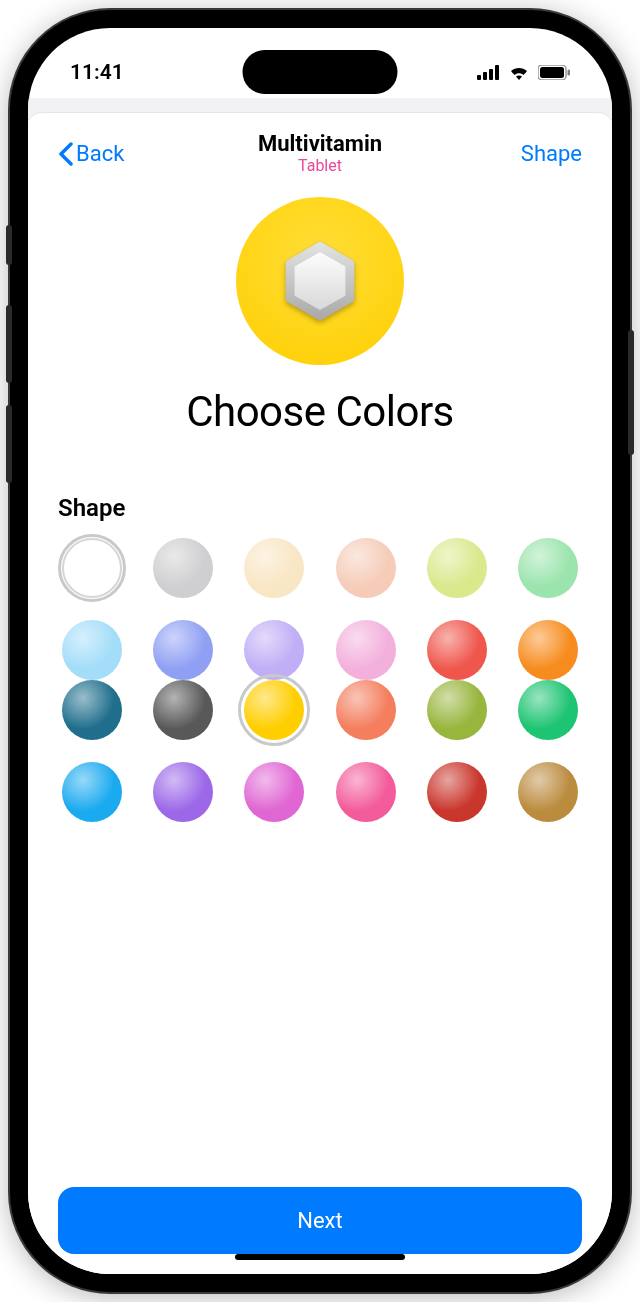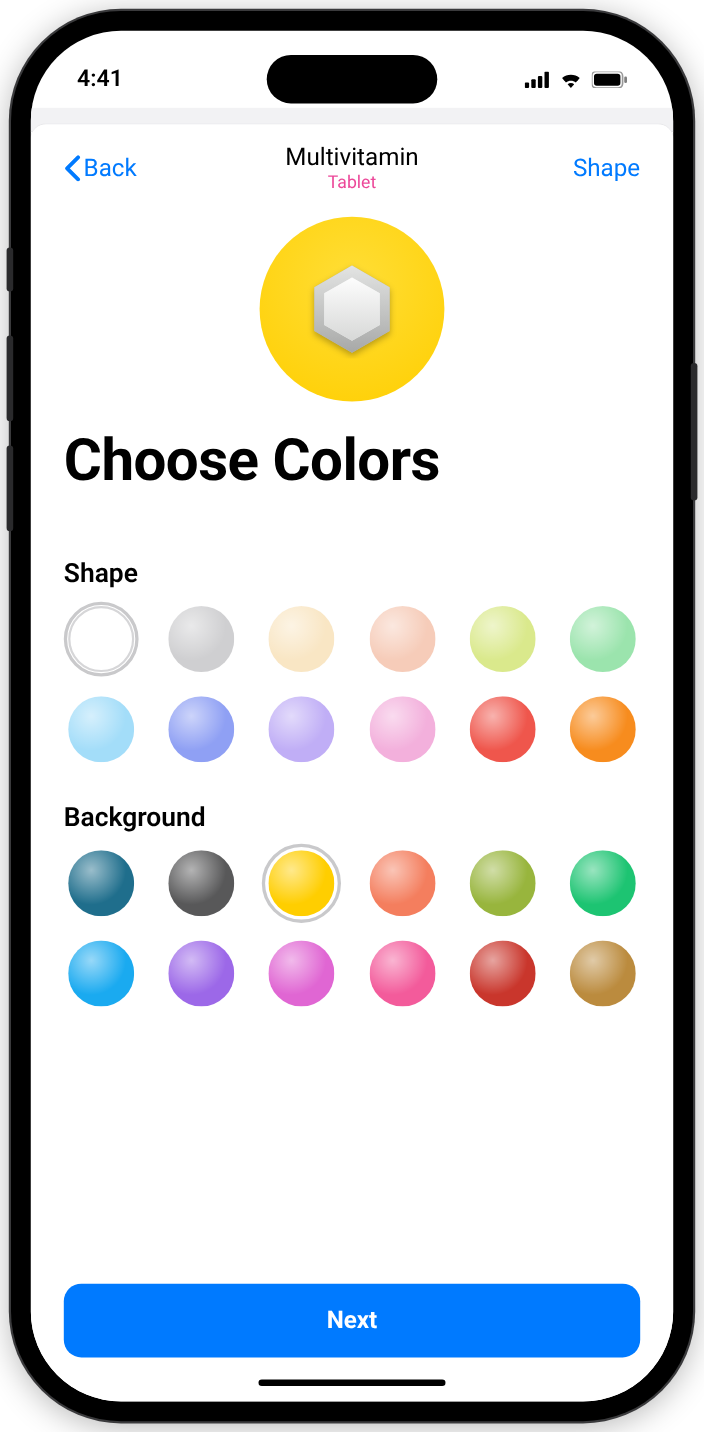--- a/index.html
+++ b/index.html
@@ -92,32 +92,32 @@
     }
     .nav-bar {
       display: flex;
       justify-content: space-between;
       align-items: center;
       padding: 18px 0 10px;
       min-height: 60px;
     }
     .nav-back {
       display: flex;
-      align-items: flex-start;
+      align-items: flex-end;
       color: #007aff;
       font-size: 22px;
       gap: 2px;
       min-width: 100px;
     }
     .nav-title {
       text-align: center;
       flex: 1;
     }
     .nav-title-main {
-      font-weight: 400;
+      font-weight: 700;
       font-size: 22px;
     }
     .nav-title-sub {
       font-size: 16px;
       color: #ec4899;
     }
     .nav-cancel {
       color: #007aff;
       font-size: 22px;
       text-align: right;
@@ -137,23 +137,23 @@
       justify-content: center;
     }
     .hexagon {
       width: 90px;
       height: 90px;
     }
     .hex-shape {
       filter: drop-shadow(0 3px 3px rgba(0,0,0,0.28));
     }
     .page-title {
-      text-align: left;
-      font-size: 53px;
-      font-weight: 700;
+      text-align: center;
+      font-size: 42px;
+      font-weight: 400;
       margin-top: 22px;
       letter-spacing: -0.5px;
     }
     .section-label {
       font-size: 24px;
       font-weight: 600;
       margin-top: 58px;
       margin-bottom: 16px;
     }
     .section-label.bg {
@@ -185,24 +185,23 @@
     }
     .swatch.selected.white-swatch {
       border: 2px solid #d0d0d2;
     }
     .spacer { flex: 1; }
     .next-btn {
       background: #007aff;
       color: #fff;
       text-align: center;
       font-size: 22px;
-      font-weight: 700;
+      font-weight: 400;
       padding: 21px;
       border-radius: 16px;
-      margin-bottom: 20px;
     }
     .home-indicator {
       width: 170px;
       height: 6px;
       background: #000;
       border-radius: 4px;
       margin: 0 auto 14px;
     }
   </style>
 </head>
@@ -211,21 +210,21 @@
 <div class="phone">
   <div class="side-btn left1"></div>
   <div class="side-btn left2"></div>
   <div class="side-btn left3"></div>
   <div class="side-btn right1"></div>
 
   <div class="screen">
     <div class="dynamic-island"></div>
 
     <div class="status-bar">
-      <span>4:41</span>
+      <span>11:41</span>
       <div class="status-right">
         <span class="signal-icon">
           <svg width="23" height="15" viewBox="0 0 23 15">
             <rect x="0" y="10" width="4" height="5" rx="1" fill="#000"></rect>
             <rect x="6" y="7" width="4" height="8" rx="1" fill="#000"></rect>
             <rect x="12" y="4" width="4" height="11" rx="1" fill="#000"></rect>
             <rect x="18" y="0" width="4" height="15" rx="1" fill="#000"></rect>
           </svg>
         </span>
         <span class="wifi-icon">
@@ -298,21 +297,20 @@
           <div class="swatch" style="background: radial-gradient(circle at 35% 30%, rgba(255, 255, 255, 0.55), rgba(255, 255, 255, 0) 55%), rgb(218, 233, 140);"></div>
           <div class="swatch" style="background: radial-gradient(circle at 35% 30%, rgba(255, 255, 255, 0.55), rgba(255, 255, 255, 0) 55%), rgb(155, 228, 173);"></div>
           <div class="swatch" style="background: radial-gradient(circle at 35% 30%, rgba(255, 255, 255, 0.55), rgba(255, 255, 255, 0) 55%), rgb(163, 221, 249);"></div>
           <div class="swatch" style="background: radial-gradient(circle at 35% 30%, rgba(255, 255, 255, 0.55), rgba(255, 255, 255, 0) 55%), rgb(143, 160, 244);"></div>
           <div class="swatch" style="background: radial-gradient(circle at 35% 30%, rgba(255, 255, 255, 0.55), rgba(255, 255, 255, 0) 55%), rgb(192, 174, 246);"></div>
           <div class="swatch" style="background: radial-gradient(circle at 35% 30%, rgba(255, 255, 255, 0.55), rgba(255, 255, 255, 0) 55%), rgb(243, 176, 220);"></div>
           <div class="swatch" style="background: radial-gradient(circle at 35% 30%, rgba(255, 255, 255, 0.55), rgba(255, 255, 255, 0) 55%), rgb(239, 86, 76);"></div>
           <div class="swatch" style="background: radial-gradient(circle at 35% 30%, rgba(255, 255, 255, 0.55), rgba(255, 255, 255, 0) 55%), rgb(247, 140, 30);"></div>
         </div>
 
-      <div class="section-label bg">Background</div>
       <div class="swatch-grid" id="background-grid">
           <div class="swatch" style="background: radial-gradient(circle at 35% 30%, rgba(255, 255, 255, 0.55), rgba(255, 255, 255, 0) 55%), rgb(31, 110, 140);"></div>
           <div class="swatch" style="background: radial-gradient(circle at 35% 30%, rgba(255, 255, 255, 0.55), rgba(255, 255, 255, 0) 55%), rgb(88, 88, 89);"></div>
           <div class="swatch selected" style="background: radial-gradient(circle at 35% 30%, rgba(255, 255, 255, 0.55), rgba(255, 255, 255, 0) 55%), rgb(255, 206, 0);"></div>
           <div class="swatch" style="background: radial-gradient(circle at 35% 30%, rgba(255, 255, 255, 0.55), rgba(255, 255, 255, 0) 55%), rgb(244, 126, 94);"></div>
           <div class="swatch" style="background: radial-gradient(circle at 35% 30%, rgba(255, 255, 255, 0.55), rgba(255, 255, 255, 0) 55%), rgb(152, 181, 61);"></div>
           <div class="swatch" style="background: radial-gradient(circle at 35% 30%, rgba(255, 255, 255, 0.55), rgba(255, 255, 255, 0) 55%), rgb(29, 196, 114);"></div>
           <div class="swatch" style="background: radial-gradient(circle at 35% 30%, rgba(255, 255, 255, 0.55), rgba(255, 255, 255, 0) 55%), rgb(26, 170, 240);"></div>
           <div class="swatch" style="background: radial-gradient(circle at 35% 30%, rgba(255, 255, 255, 0.55), rgba(255, 255, 255, 0) 55%), rgb(156, 104, 232);"></div>
           <div class="swatch" style="background: radial-gradient(circle at 35% 30%, rgba(255, 255, 255, 0.55), rgba(255, 255, 255, 0) 55%), rgb(224, 102, 211);"></div>

